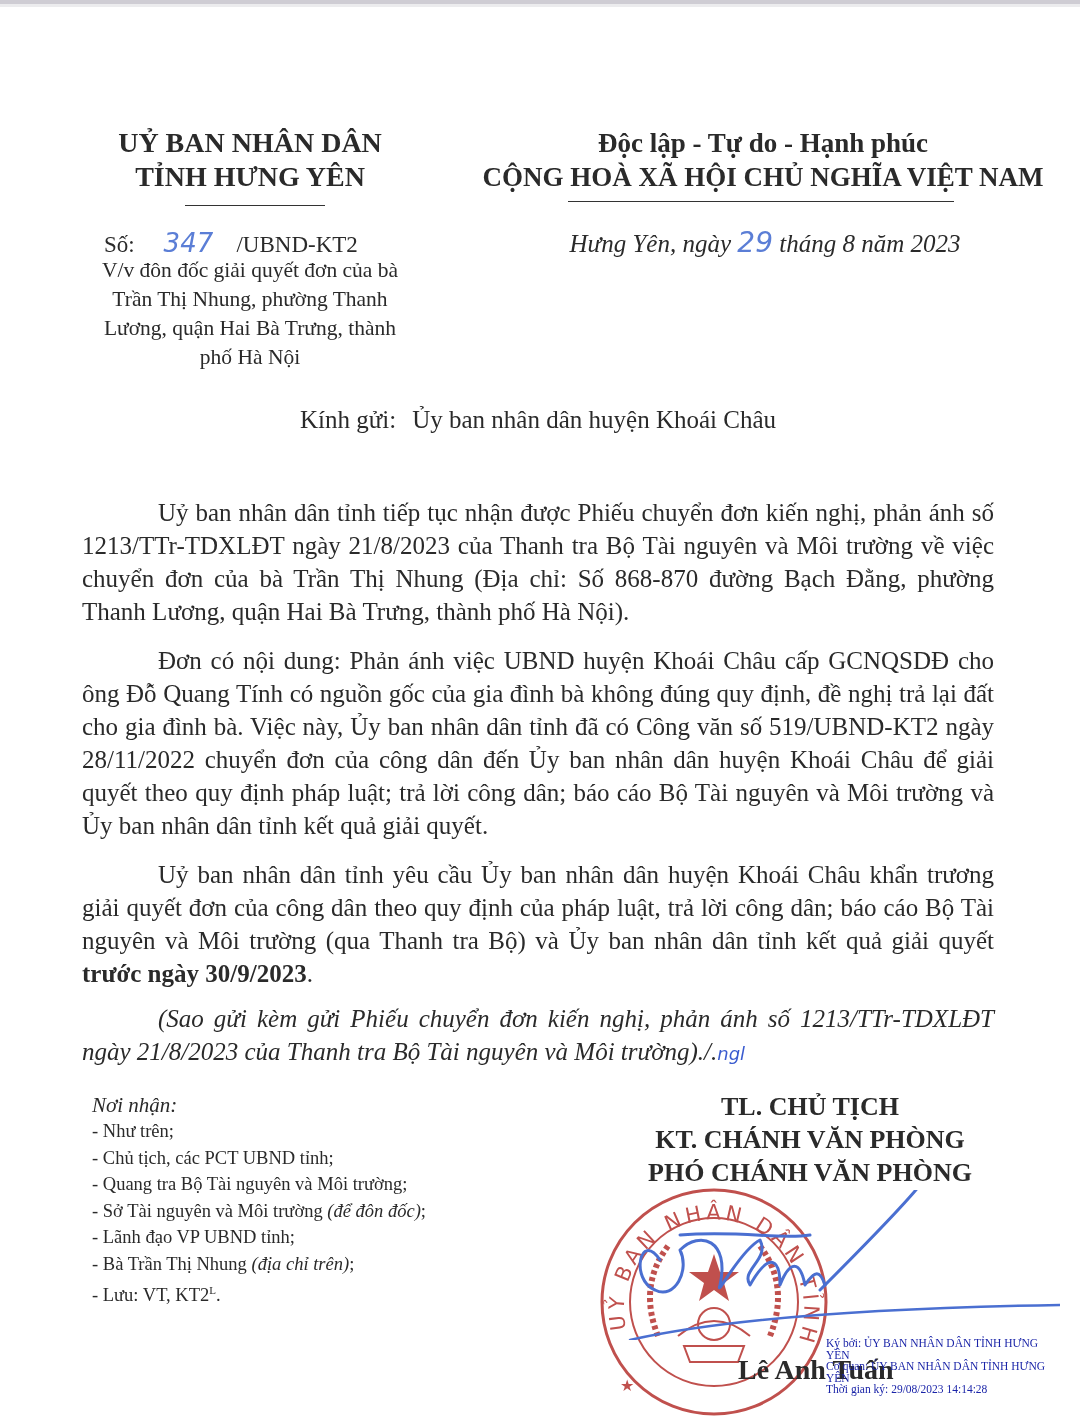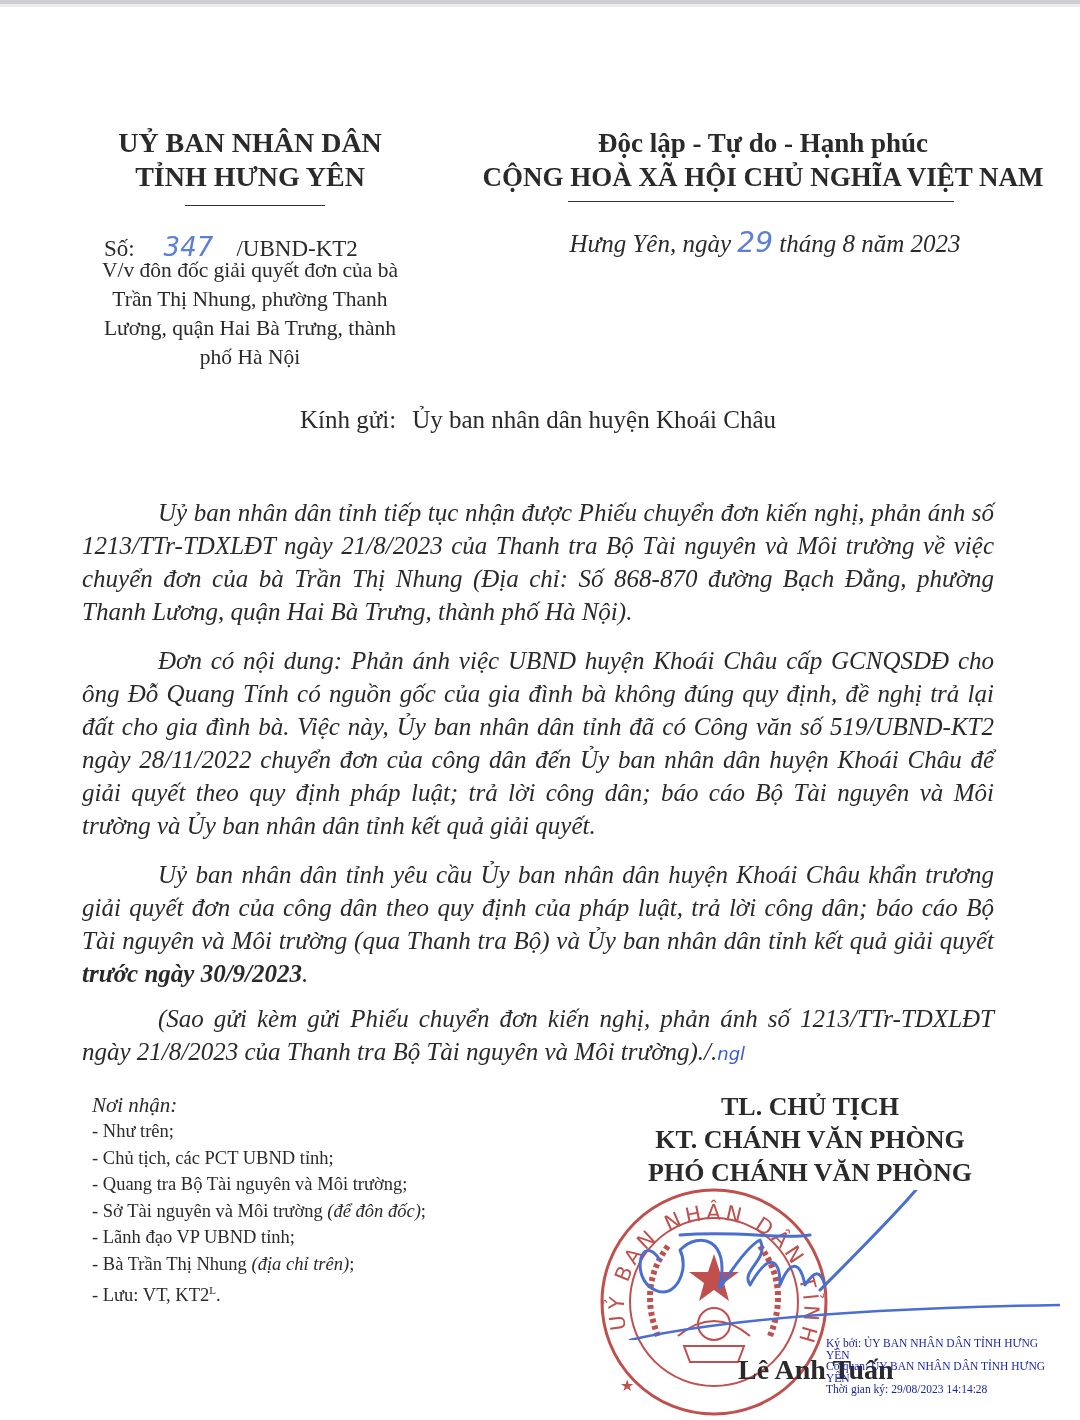--- a/index.html
+++ b/index.html
@@ -10,33 +10,33 @@
   }
   .topbar { position:absolute; left:0; top:0; width:1080px; height:4px; background:#cfcdd4; }
   .topbar2 { position:absolute; left:0; top:4px; width:1080px; height:3px; background:#ececee; }
   .abs { position:absolute; }
   .center { text-align:center; }
   .bold { font-weight:bold; }
 
   
   .org1 { left:70px; top:126px; width:360px; font-size:28px; font-weight:bold; line-height:34px; }
   .org-line { left:185px; top:205px; width:140px; height:0; border-top:1.5px solid #333; }
-  .so { left:104px; top:226px; font-size:23px; line-height:42px; white-space:nowrap; }
+  .so { left:104px; top:226px; font-size:23px; line-height:34px; white-space:nowrap; }
   .hand { font-family:"DejaVu Sans", sans-serif; color:#5b7ed6; font-style:italic; font-size:26px; }
   .vv { left:70px; top:256px; width:360px; font-size:21.5px; line-height:29px; }
 
   
   .nation { left:468px; top:126px; width:590px; font-size:27px; font-weight:bold; line-height:34px; }
   .nation-line { left:568px; top:201px; width:386px; height:0; border-top:1.5px solid #333; }
   .date { left:470px; top:226px; width:590px; font-size:25px; font-style:italic; line-height:34px; }
 
   .kinh { left:300px; top:406px; font-size:25px; white-space:nowrap; }
   .kinh .gap { display:inline-block; width:16px; }
 
-  .body-text { left:82px; width:912px; font-size:25px; line-height:33px; text-align:justify;font-style:italic; }
+  .body-text { left:82px; width:912px; font-size:25px; line-height:33px; text-align:justify; }
   .body-text p { margin:0; text-indent:76px; }
   .p1 { top:496px; }
   .p2 { top:644px; }
   .p3 { top:858px; }
   .p4 { top:1002px; font-style:italic; }
   .tick { color:#3a5bcf; font-family:"DejaVu Sans", sans-serif; font-size:18px; font-style:italic;margin-top:8px; }
 
   
   .noi { left:92px; top:1092px; font-size:21px; font-weight:normal; font-style:italic; line-height:26px; }
   .recips { left:92px; top:1118px; font-size:18.5px; line-height:26.5px; list-style:none; margin:0; padding:0; }

